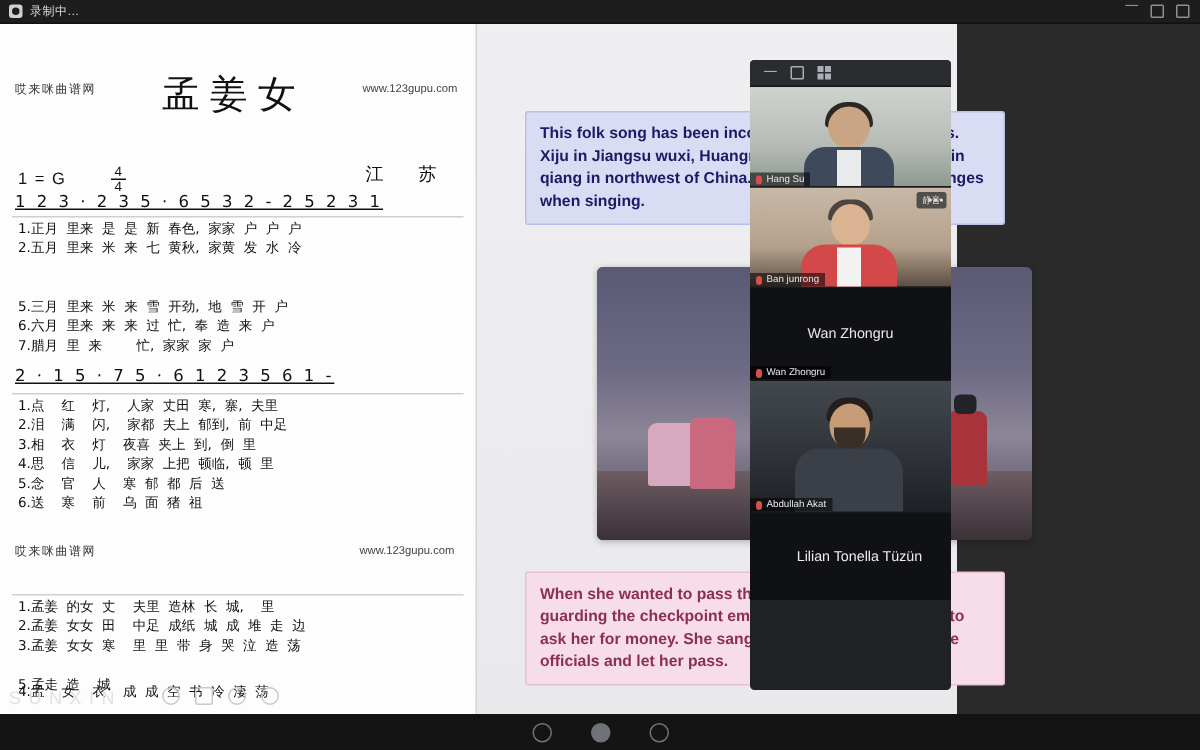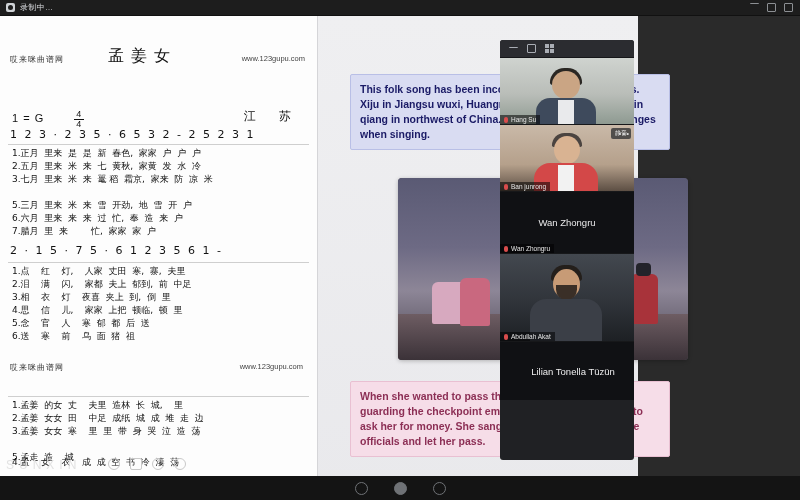--- a/index.html
+++ b/index.html
@@ -40,21 +40,21 @@
   .sheet {
     position:absolute; left:0; top:0; width:318px; height:460px;
     background:#fdfdfd; overflow:hidden;
     border-right:1px solid #d5d5d8;
   }
   .sheet .site-left {
     position:absolute; left:10px; top:38px; font-size:8px; color:#333;
     letter-spacing:1px;
   }
   .sheet .title {
-    position:absolute; left:108px; top:30px; font-size:16px; color:#111;
+    position:absolute; left:108px; top:30px; font-size:25px; color:#111;
     letter-spacing:7px; font-family:Liberation Mono, monospace;
   }
   .sheet .site-right {
     position:absolute; right:12px; top:38px; font-size:7.5px; color:#444;
   }
   .sheet .keyline {
     position:absolute; left:12px; top:94px; font-size:11px; color:#111;
     letter-spacing:1px;
   }
   .sheet .keyline .frac {
@@ -65,20 +65,21 @@
   .sheet .keyline .frac span:first-child{ border-bottom:1px solid #111; padding:0 2px;}
   .sheet .region {
     position:absolute; right:16px; top:92px; font-size:12px; color:#111; letter-spacing:10px;
   }
 
   .notes-row {
     position:absolute; left:10px; right:10px;
     font-size:11px; color:#111; letter-spacing:2px;
     font-family:"DejaVu Sans", sans-serif;
     white-space:nowrap;
+    text-decoration:underline;
   }
 
   .lyr-block {
     position:absolute; font-size:9px; color:#111; line-height:11px;
     font-family:"DejaVu Sans", sans-serif; white-space:pre;
   }
   .sheet .site-left2 {
     position:absolute; left:10px; top:346px; font-size:8px; color:#333; letter-spacing:1px;
   }
   .sheet .site-right2 {
@@ -254,21 +255,20 @@
           <span>4</span>
           <span>4</span>
         </span>
       </div>
       <div class="region">江 苏</div>
 
       <div class="notes-row" style="top:112px;">1  2    3 ·  2  3    5 · 6    5 3 2  -  2 5 2 3 1</div>
       <hr class="rule" style="top:128px;">
       <div class="lyr-block" style="left:12px; top:132px;">1.正月  里来  是  是  新  春色,  家家  户  户  户</div>
       <div class="lyr-block" style="left:12px; top:145px;">2.五月  里来  米  来  七  黄秋,  家黄  发  水  冷</div>
-      <div class="lyr-block" style="left:12px; top:158px;">3.七月  里来  米  来  鼍 稻  霜京,  家来  防  凉  米</div>
       <div class="lyr-block" style="left:12px; top:184px;">5.三月  里来  米  来  雪  开劲,  地  雪  开  户</div>
       <div class="lyr-block" style="left:12px; top:197px;">6.六月  里来  来  来  过  忙,  奉  造  来  户</div>
       <div class="lyr-block" style="left:12px; top:210px;">7.腊月  里  来        忙,  家家  家  户</div>
 
       <div class="notes-row" style="top:228px;">2 · 1        5 ·  7      5 · 6 1      2 3 5 6 1  -</div>
       <hr class="rule" style="top:246px;">
       <div class="lyr-block" style="left:12px; top:250px;">1.点    红    灯,    人家  丈田  寒,  寨,  夫里</div>
       <div class="lyr-block" style="left:12px; top:263px;">2.泪    满    闪,    家都  夫上  郁到,  前  中足</div>
       <div class="lyr-block" style="left:12px; top:276px;">3.相    衣    灯    夜喜  夹上  到,  倒  里</div>
       <div class="lyr-block" style="left:12px; top:289px;">4.思    信    儿,    家家  上把  顿临,  顿  里</div>

